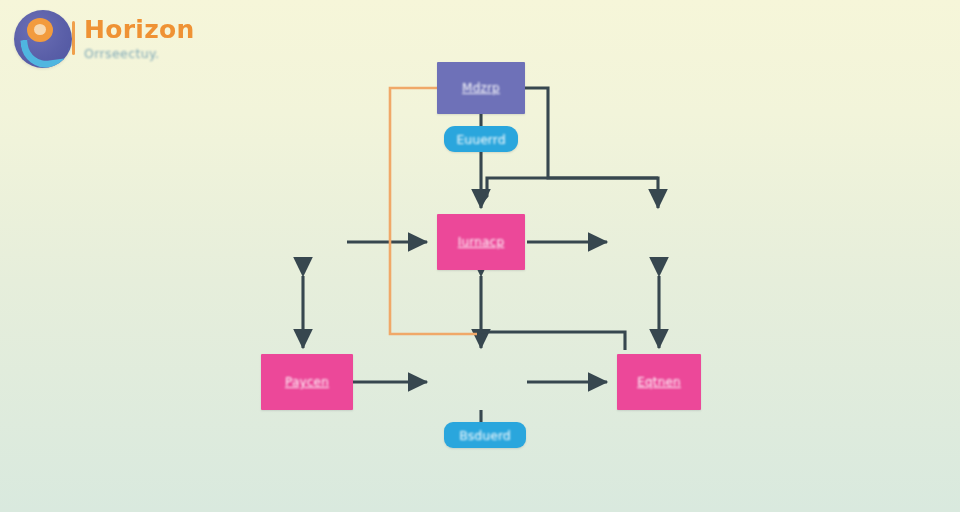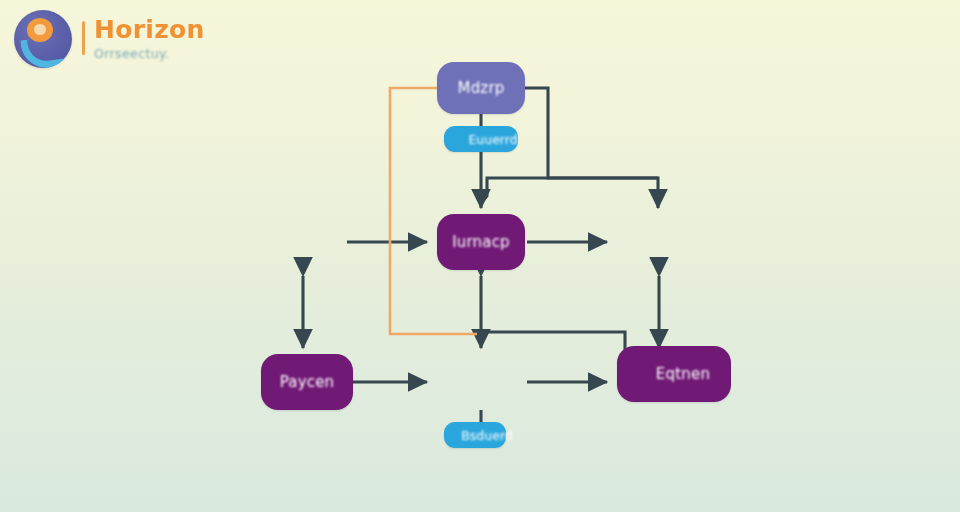--- a/index.html
+++ b/index.html
@@ -5,51 +5,51 @@
   html,body{margin:0;padding:0;}
   body{
     width:960px;height:512px;overflow:hidden;
     font-family:"DejaVu Sans",sans-serif;
     background:linear-gradient(to bottom,#f6f6d9 0%,#f2f4da 22%,#e6eedb 55%,#d9e9de 100%);
     position:relative;
   }
   #stage{position:absolute;inset:0;width:960px;height:512px;}
 
   
-  .brand{position:absolute;left:14px;top:10px;display:flex;align-items:center;gap:10px;}
+  .brand{position:absolute;left:14px;top:10px;display:flex;align-items:center;}
   .brand-mark{width:58px;height:58px;border-radius:50%;
     background:radial-gradient(circle at 38% 34%,#6b6fb5 0%,#5a5fa8 55%,#4f55a0 100%);
     position:relative;box-shadow:0 1px 3px rgba(0,0,0,.10);overflow:hidden;}
   .mark-ring{position:absolute;left:13px;top:8px;width:26px;height:24px;border-radius:50%;
     background:#f29b3d;}
   .mark-ring:after{content:"";position:absolute;left:7px;top:6px;width:12px;height:11px;
     border-radius:50%;background:#f7d9b0;}
   .mark-swoosh{position:absolute;left:8px;top:27px;width:40px;height:24px;
     border-bottom:7px solid #4fb6e0;border-left:7px solid #4fb6e0;
     border-radius:0 0 0 26px;transform:rotate(-8deg);}
   .brand-text{display:flex;align-items:stretch;gap:9px;}
   .brand-bar{width:3px;background:#f0a04b;border-radius:2px;margin:4px 0 6px 0;}
   .brand-words{display:flex;flex-direction:column;justify-content:center;}
   .brand-title{font-size:25px;font-weight:bold;color:#ef9234;letter-spacing:.3px;
     line-height:1.05;filter:blur(.45px);}
   .brand-sub{font-size:12.5px;color:#7fa8b6;letter-spacing:.4px;margin-top:3px;
     filter:blur(1.25px);}
 
   
-  .node{position:absolute;border-radius:17px;display:flex;align-items:center;
-    justify-content:center;color:#fff;font-size:15px;letter-spacing:.2px;
-    box-shadow:0 1px 2px rgba(40,50,60,.13);filter:blur(.12px);z-index:3;}
+  .node{position:absolute;border-radius:1px;display:flex;align-items:center;
+    justify-content:center;color:#fff;font-size:12px;letter-spacing:.2px;
+    box-shadow:0 1px 2px rgba(40,50,60,.13);filter:blur(.12px);z-index:3;text-decoration:underline;}
   .node span{filter:blur(.85px);}
   .n-purple{background:#6e71b8;}
   .n-blue{background:#35a4d8;}
-  .n-orange{background:#701a75;}
+  .n-orange{background:#ec4899;}
   .badge{position:absolute;border-radius:11px;display:flex;align-items:center;
     justify-content:center;color:#fff;font-size:12.5px;background:#2aa6dd;
     box-shadow:0 1px 2px rgba(40,50,60,.13);z-index:4;}
-  .badge span{filter:blur(.8px);padding-left:24px;}
+  .badge span{filter:blur(.8px);}
   svg.edges{position:absolute;left:0;top:0;width:960px;height:512px;z-index:1;}
 </style>
 </head>
 <body>
 
 <div id="stage">
 
   <div class="brand">
     <div class="brand-mark">
       <div class="mark-ring"></div>
@@ -118,21 +118,21 @@
   <div class="node n-orange" style="left:437px;top:214px;width:88px;height:56px;">
     <span>Iurnacp</span>
   </div>
 
 
   <div class="node n-orange" style="left:261px;top:354px;width:92px;height:56px;">
     <span>Paycen</span>
   </div>
 
 
-  <div class="node n-orange" style="left:617px;top:346px;width:96px;height:56px;padding-left:18px;">
+  <div class="node n-orange" style="left:617px;top:354px;width:84px;height:56px;">
     <span>Eqtnen</span>
   </div>
 
-  <div class="badge" style="left:444px;top:422px;width:62px;height:26px;">
+  <div class="badge" style="left:444px;top:422px;width:82px;height:26px;border-radius:9px;">
     <span>Bsduerd</span>
   </div>
 
 </div>
 
 </body></html>

